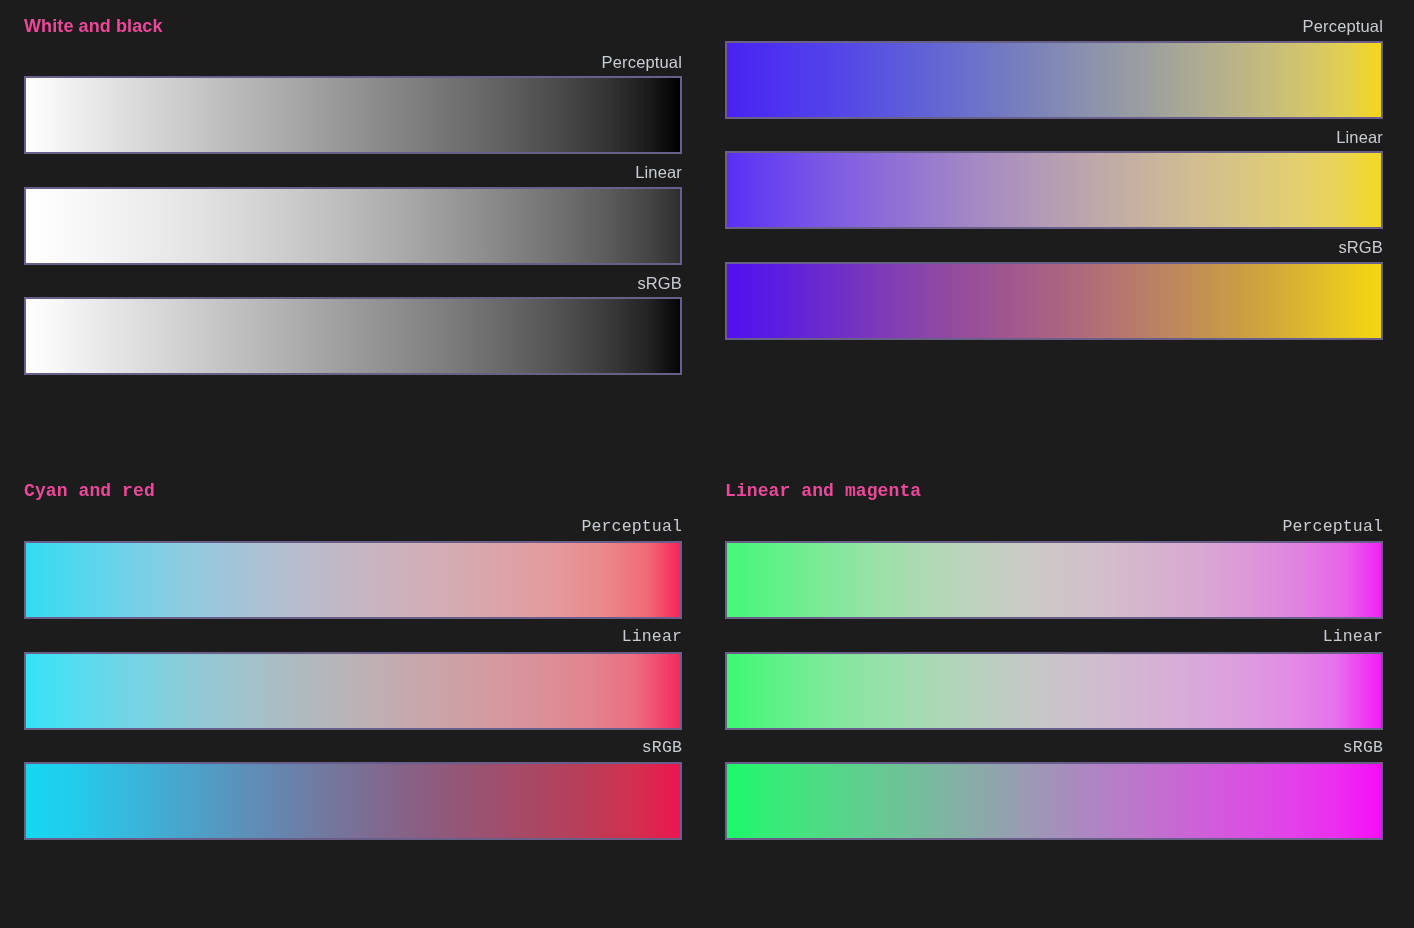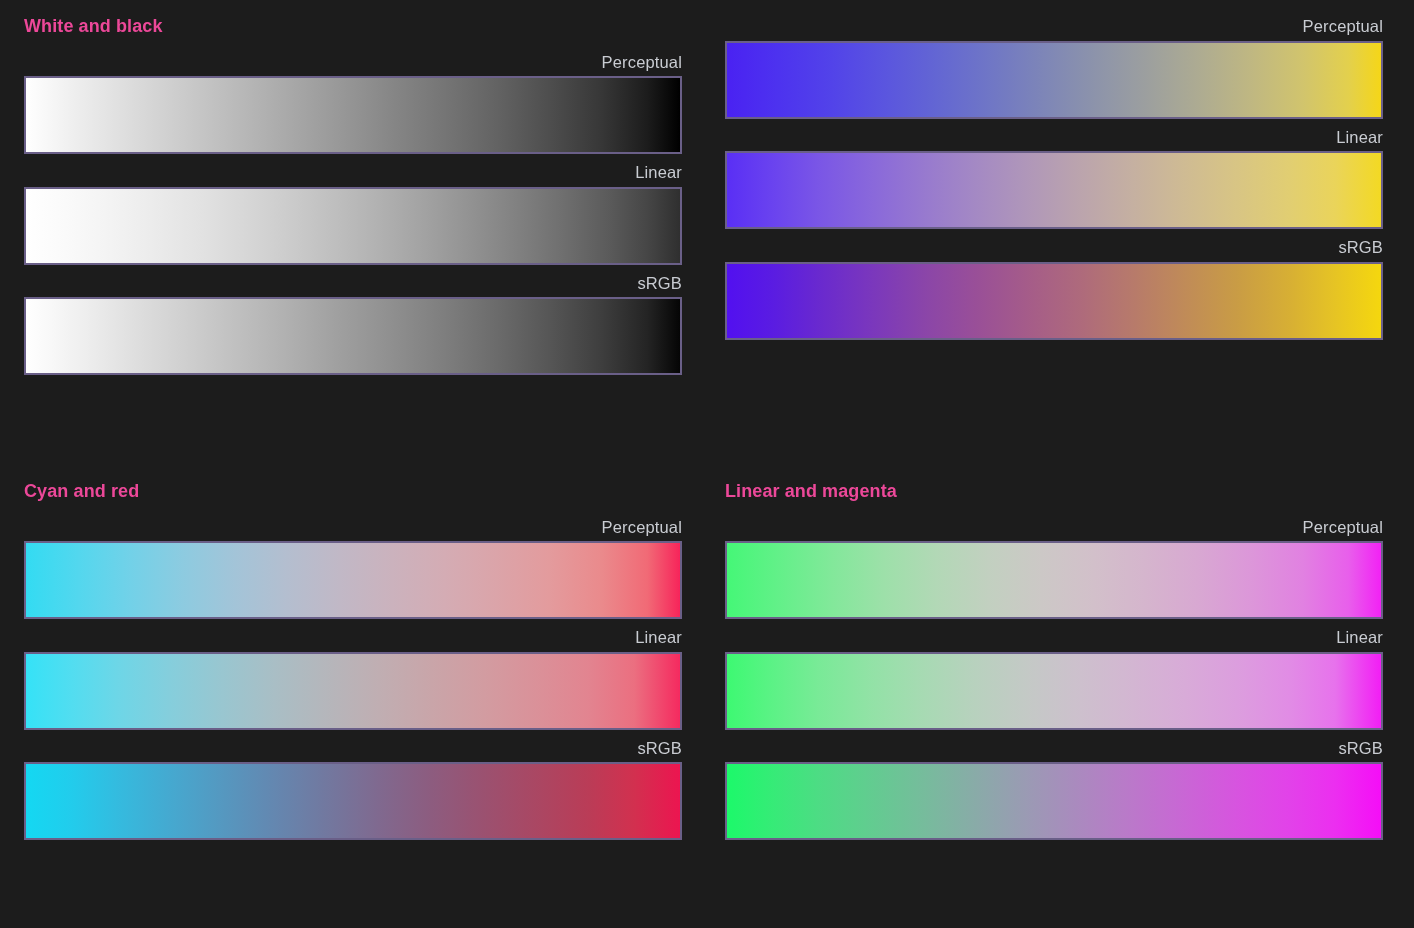--- a/index.html
+++ b/index.html
@@ -32,21 +32,21 @@
     height: 928px;
   }
 
   .panel {
     position: relative;
     box-sizing: border-box;
   }
   .panel.col-left  { padding-left: 24px;  padding-right: 19px; }
   .panel.col-right { padding-left: 24px;  padding-right: 31px; }
   .panel.row-top    { padding-top: 16px; }
-  .panel.row-bottom { padding-top: 16px; }
+  .panel.row-bottom { padding-top: 16px; font-family: Liberation Mono, monospace; }
 
   .panel-title {
     font-size: 18px;
     font-weight: bold;
     color: #ec4899;
     letter-spacing: 0.1px;
     margin: 0 0 14px 0;
     line-height: 1.2;
     white-space: nowrap;
   }

